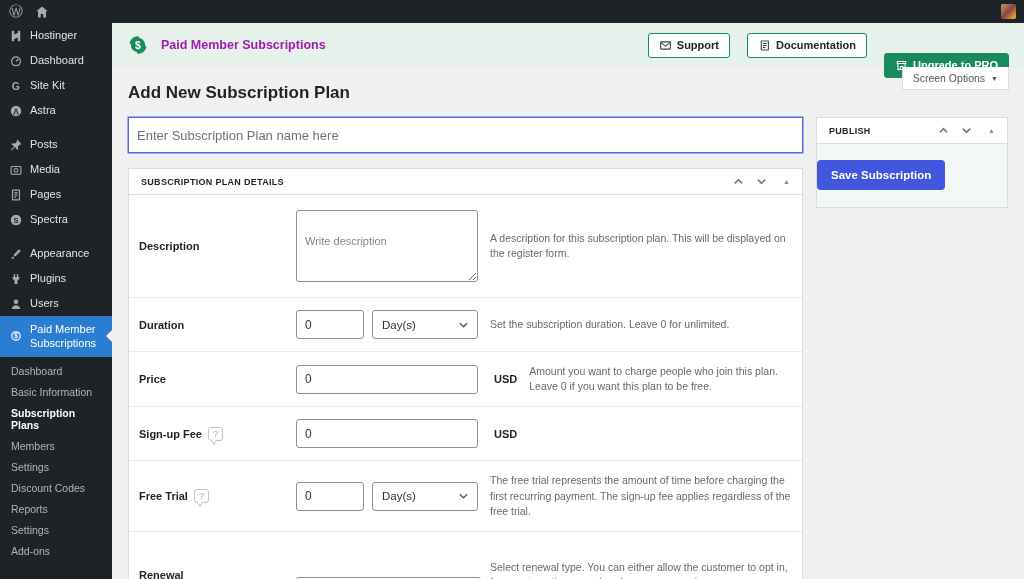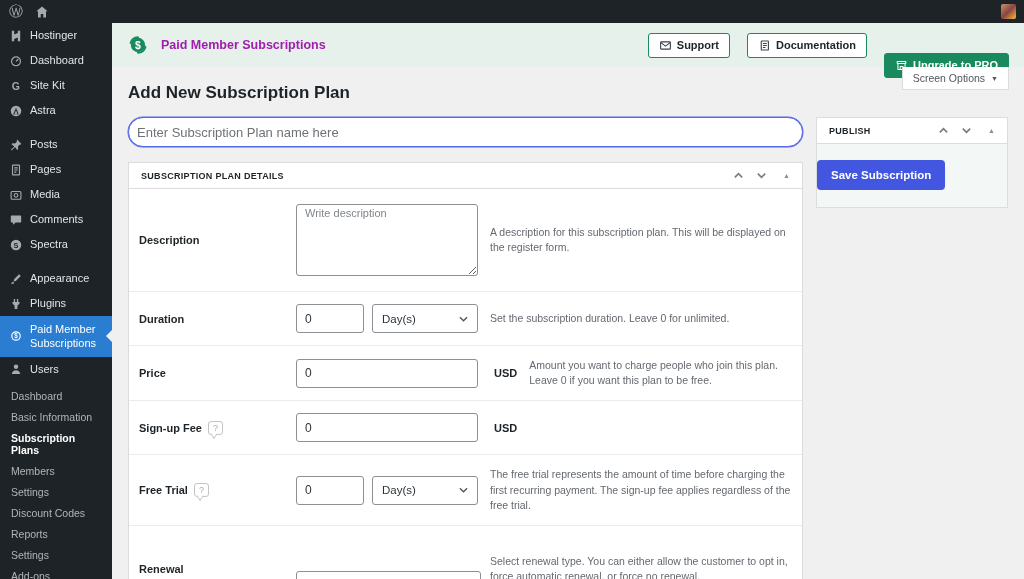--- a/index.html
+++ b/index.html
@@ -54,21 +54,21 @@
         border:1px solid #dcdcde; border-top:none; padding:5px 10px; font-size:10.5px;
         color:#50575e; cursor:pointer; display:flex; align-items:center; gap:6px; }
   .screen-options .caret { font-size:7px; color:#50575e; }
 
   h1.page-title { font-size:17px; font-weight:600; color:#1d2327; padding:16px 0 14px 0; }
 
   .columns { display:flex; gap:13px; align-items:flex-start; }
   .col-left { width:675px; flex-shrink:0; }
   .col-right { width:192px; flex-shrink:0; }
 
-  .name-input { width:100%; height:30px; border:1.5px solid #5468e7; border-radius:15px;
+  .name-input { width:100%; height:36px; border:1.5px solid #5468e7; border-radius:0;
         padding:0 8px; font-size:13px; font-family:"Liberation Sans",sans-serif;
         color:#1d2327; background:#fff; outline:none; box-shadow:0 0 0 .5px #5468e7; }
   .name-input::placeholder { color:#6e7277; }
 
   .postbox { background:#fff; border:1px solid #dcdcde; margin-top:15px; }
   .postbox-header { display:flex; align-items:center; padding:7px 12px;
         border-bottom:1px solid #dcdcde; }
   .postbox-title { font-size:9px; font-weight:bold; letter-spacing:.3px; color:#1d2327; flex:1; }
   .pb-icons { display:flex; align-items:center; gap:12px; color:#787c82; }
   .pb-icons svg { width:11px; height:11px; display:block; cursor:pointer; }
@@ -88,21 +88,21 @@
   .ctrl { width:182px; flex-shrink:0; display:flex; gap:8px; }
   .num-input { width:68px; height:29px; border:1px solid #8c8f94; border-radius:3px;
         padding:0 8px; font-size:12px; color:#2c3338; font-family:"Liberation Sans",sans-serif; }
   .num-input.wide { width:182px; }
   .sel { height:29px; border:1px solid #8c8f94; border-radius:3px; background:#fff;
         display:flex; align-items:center; justify-content:space-between; padding:0 9px;
         font-size:11.5px; color:#2c3338; cursor:pointer; flex:1; }
   .sel.fixed { flex:none; width:185px;margin-top:33px; }
   .sel svg { width:9px; height:6px; }
   .desc-area { width:183px; height:72px; border:1px solid #8c8f94; border-radius:3px;
-        padding:2px 8px; font-size:11px; font-family:"Liberation Sans",sans-serif;
+        padding:24px 8px; font-size:11px; font-family:"Liberation Sans",sans-serif;
         color:#2c3338; resize:vertical; }
   .desc-area::placeholder { color:#80868b; }
   .usd { font-size:11px; font-weight:bold; color:#1d2327; margin-left:16px; flex-shrink:0; }
   .help { font-size:10.5px; color:#646970; line-height:1.45; padding-left:12px; max-width:317px; }
 
   
   .publish-box { background:#fff; border:1px solid #dcdcde; }
   .publish-body { background:#f3f7f5; padding:16px 0 17px 0; display:flex; justify-content:flex-start; }
   .save-btn { background:#4356e0; color:#fff; border:none; border-radius:4px;
         font-size:11.5px; font-weight:600; padding:9px 14px; cursor:pointer;
@@ -165,42 +165,34 @@
       <span class="micon">
         <svg viewBox="0 0 20 20" fill="currentColor">
             <path d="M11.6 2.3l6.1 6.1-1.3 1.2-1-.3-2.7 2.7.4 3.7-1.4 1.3-3.1-4-4.8 4.8-1-1 4.8-4.8-4-3.1L4.9 7.5l3.7.4 2.7-2.7-.3-1z"></path>
           </svg>
       </span>
       <span>Posts</span>
     </div>
     <div class="menu-item">
       <span class="micon">
         <svg viewBox="0 0 20 20" fill="none" stroke="currentColor" stroke-width="1.6">
+            <rect x="3" y="5" width="14" height="11" rx="1.5"></rect>
+            <circle cx="10" cy="10.5" r="2.7"></circle>
+          </svg>
+      </span>
+      <span>Media</span>
+    </div>
+    <div class="menu-item">
+      <span class="micon">
+        <svg viewBox="0 0 20 20" fill="none" stroke="currentColor" stroke-width="1.6">
             <rect x="5" y="3" width="10" height="14" rx="1"></rect>
             <path d="M7.5 7h5M7.5 10h5M7.5 13h3"></path>
           </svg>
       </span>
       <span>Pages</span>
-    </div>
-    <div class="menu-item">
-      <span class="micon">
-        <svg viewBox="0 0 20 20" fill="none" stroke="currentColor" stroke-width="1.6">
-            <rect x="3" y="5" width="14" height="11" rx="1.5"></rect>
-            <circle cx="10" cy="10.5" r="2.7"></circle>
-          </svg>
-      </span>
-      <span>Media</span>
-    </div>
-    <div class="menu-item">
-      <span class="micon">
-        <svg viewBox="0 0 20 20" fill="currentColor">
-            <path d="M4 3.5h12c.8 0 1.4.6 1.4 1.4v7.4c0 .8-.6 1.4-1.4 1.4H9.6l-3.9 3.2v-3.2H4c-.8 0-1.4-.6-1.4-1.4V4.9c0-.8.6-1.4 1.4-1.4z"></path>
-          </svg>
-      </span>
-      <span>Comments</span>
     </div>
     <div class="menu-item">
       <span class="micon">
         <svg viewBox="0 0 20 20">
             <circle cx="10" cy="10" r="7.5" fill="currentColor"></circle>
             <text x="6.6" y="14" font-size="10.5" font-weight="bold" fill="#1d2327">S</text>
           </svg>
       </span>
       <span>Spectra</span>
     </div>
@@ -214,40 +206,40 @@
       <span>Appearance</span>
     </div>
     <div class="menu-item">
       <span class="micon">
         <svg viewBox="0 0 20 20" fill="currentColor">
             <path d="M6.8 3h2v4h2.4V3h2v4H15v2.4l-3 3V17H8v-4.6l-3-3V7h1.8z"></path>
           </svg>
       </span>
       <span>Plugins</span>
     </div>
+    <div class="menu-item">
+      <span class="micon">
+        <svg viewBox="0 0 20 20" fill="currentColor">
+            <circle cx="10" cy="6.8" r="3.2"></circle>
+            <path d="M4 17c.5-3.3 2.9-5.1 6-5.1s5.5 1.8 6 5.1z"></path>
+          </svg>
+      </span>
+      <span>Users</span>
+    </div>
     <div class="menu-item active two-line">
       <span class="micon">
         <svg viewBox="0 0 20 20" fill="none" stroke="currentColor" stroke-width="1.7">
             <circle cx="10" cy="10" r="6"></circle>
             <text x="7.4" y="13.4" font-size="9" font-weight="bold" fill="currentColor" stroke="none">$</text>
           </svg>
       </span>
       <span>
         <span>Paid Member</span>
         <span>Subscriptions</span>
       </span>
-    </div>
-    <div class="menu-item">
-      <span class="micon">
-        <svg viewBox="0 0 20 20" fill="currentColor">
-            <circle cx="10" cy="6.8" r="3.2"></circle>
-            <path d="M4 17c.5-3.3 2.9-5.1 6-5.1s5.5 1.8 6 5.1z"></path>
-          </svg>
-      </span>
-      <span>Users</span>
     </div>
     <div class="submenu">
       <div class="submenu-item">Dashboard</div>
       <div class="submenu-item">Basic Information</div>
       <div class="submenu-item current">Subscription Plans</div>
       <div class="submenu-item">Members</div>
       <div class="submenu-item">Settings</div>
       <div class="submenu-item">Discount Codes</div>
       <div class="submenu-item">Reports</div>
       <div class="submenu-item">Settings</div>

